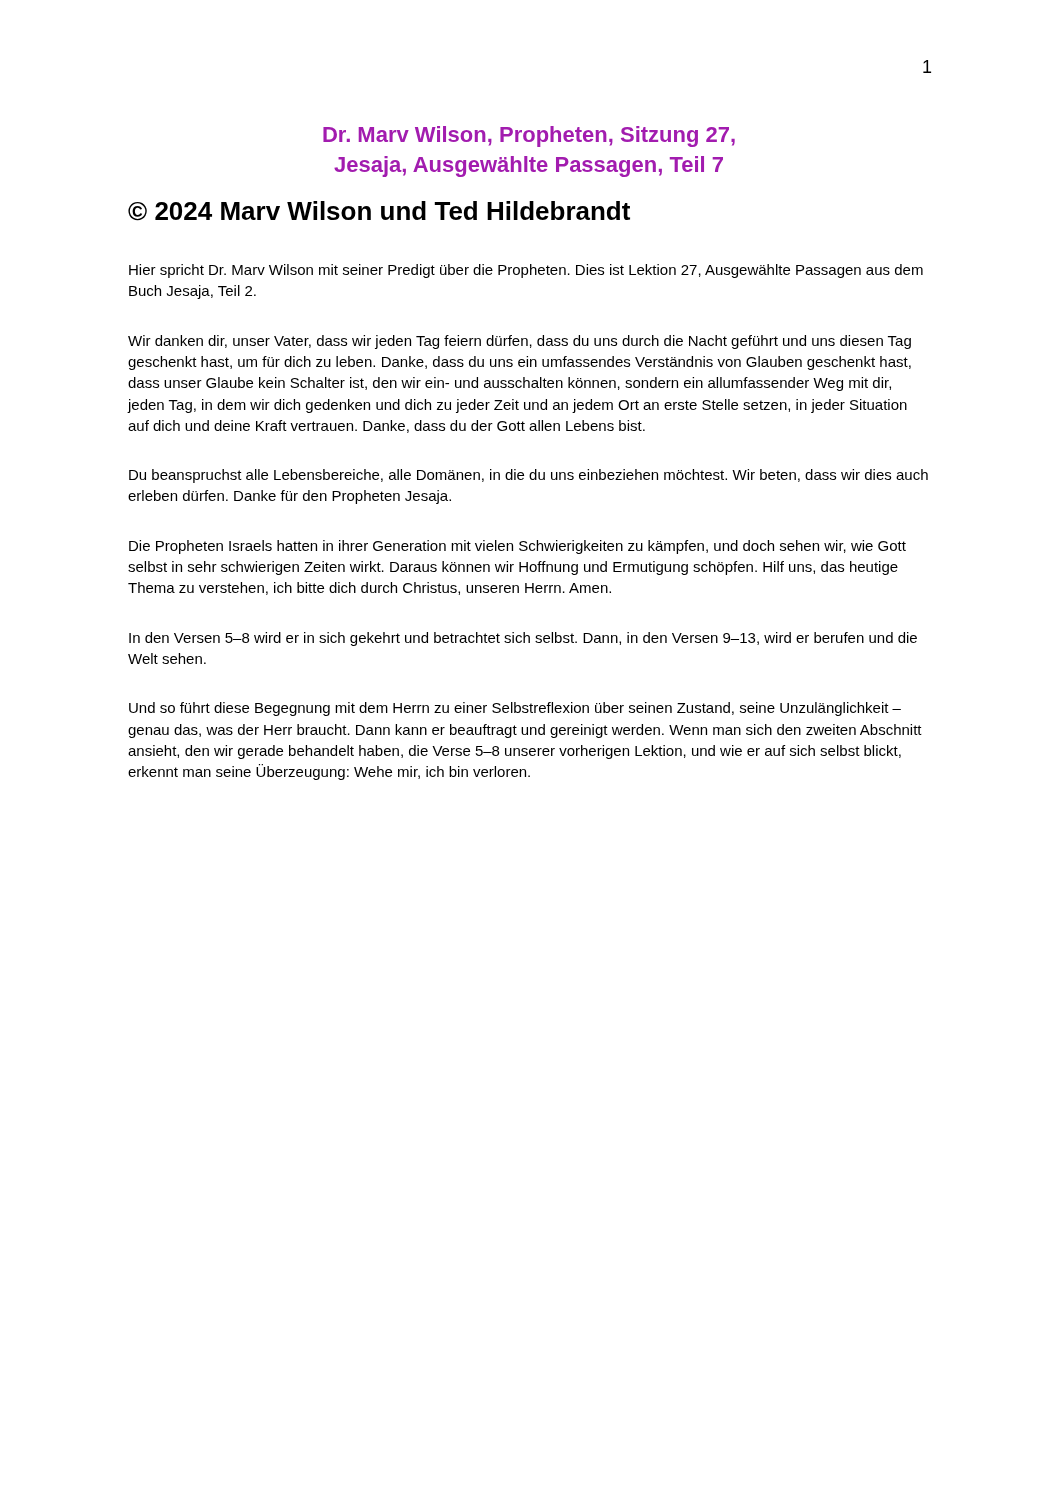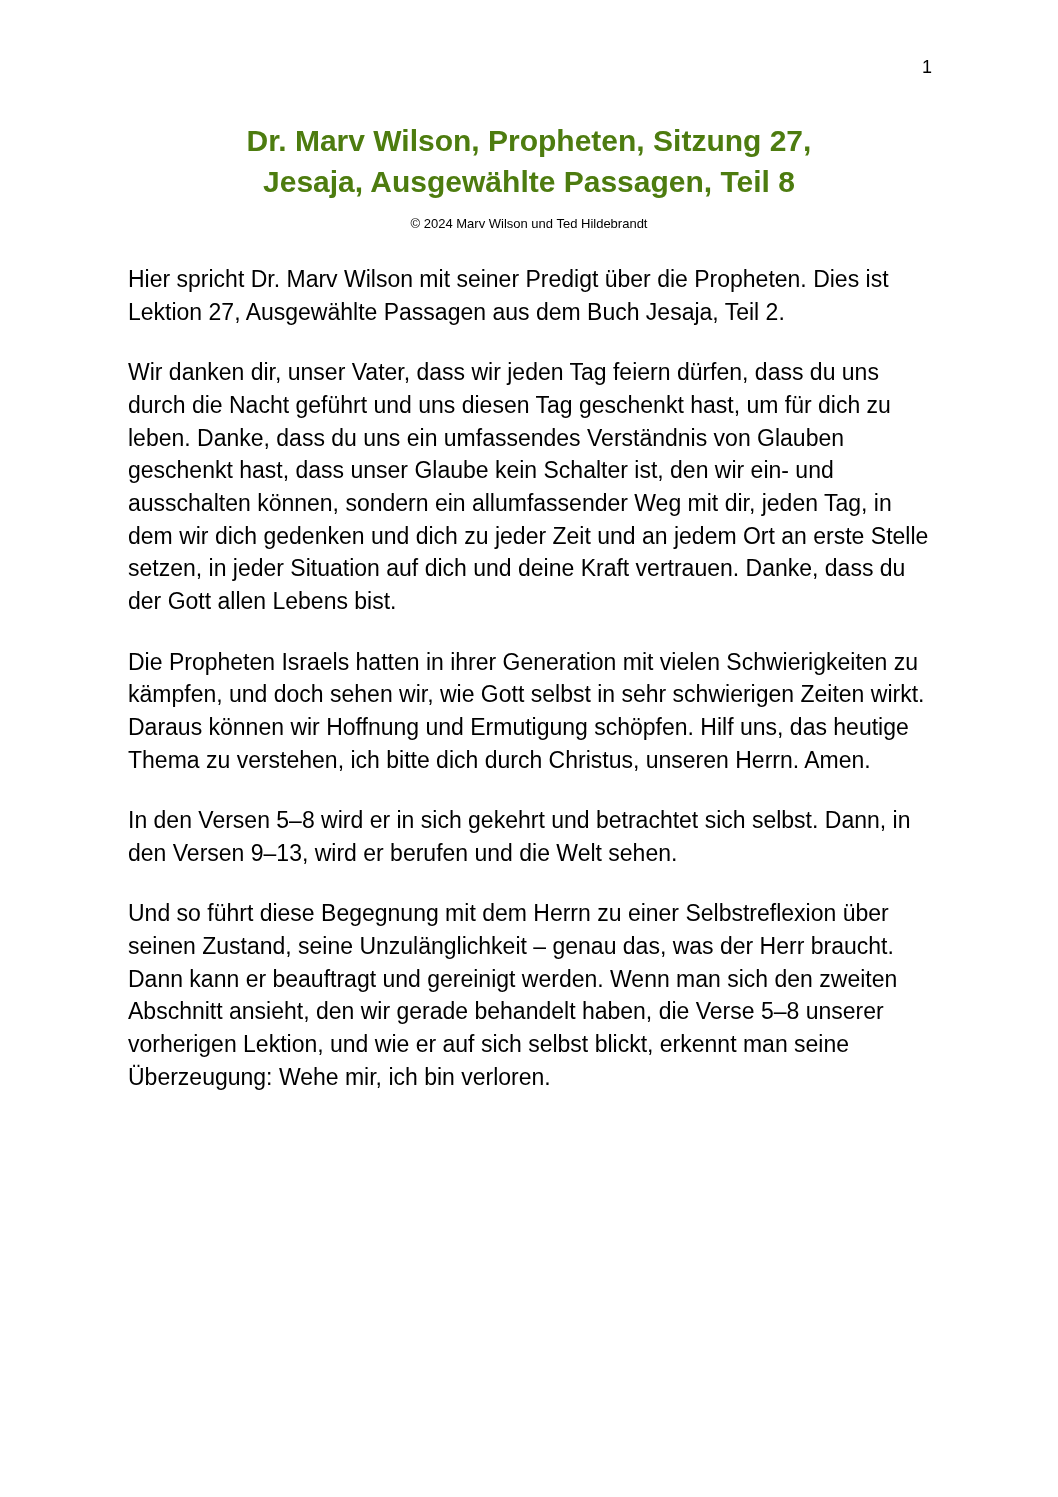--- a/index.html
+++ b/index.html
@@ -22,60 +22,62 @@
     position: absolute;
     top: 58px;
     right: 126px;
     font-size: 18px;
     line-height: 1;
     color: #000000;
   }
   .doc-title {
     margin: 62px 0 12px 0;
     text-align: center;
-    font-size: 30px;
+    font-size: 22px;
     font-weight: 700;
     line-height: 1.38;
-    color: #4d7c0f;
+    color: #a21caf;
   }
   .copyright {
     margin-top: 8px;
-    text-align: center;
-    font-size: 13px;
+    text-align: left;
+    font-size: 26px;
     line-height: 1.4;
     color: #000000;
+    font-weight: bold;
   }
   .body-text {
     margin-top: 30px;
-    font-size: 23px;
+    font-size: 15px;
     line-height: 1.42;
     text-align: left;
   }
   .body-text p {
     margin: 28px 0 0 0;
   }
   .body-text p:first-child {
     margin-top: 0;
   }
 </style>
 </head>
 <body>
 
 <div class="page">
 
   <div class="page-number">1</div>
 
   <h1 class="doc-title">
     <span>Dr. Marv Wilson, Propheten, Sitzung 27,</span><br>
-    <span>Jesaja, Ausgewählte Passagen, Teil 8</span>
+    <span>Jesaja, Ausgewählte Passagen, Teil 7</span>
   </h1>
 
   <div class="copyright">© 2024 Marv Wilson und Ted Hildebrandt</div>
 
   <div class="body-text">
       <p>Hier spricht Dr. Marv Wilson mit seiner Predigt über die Propheten. Dies ist Lektion 27, Ausgewählte Passagen aus dem Buch Jesaja, Teil 2.</p>
       <p>Wir danken dir, unser Vater, dass wir jeden Tag feiern dürfen, dass du uns durch die Nacht geführt und uns diesen Tag geschenkt hast, um für dich zu leben. Danke, dass du uns ein umfassendes Verständnis von Glauben geschenkt hast, dass unser Glaube kein Schalter ist, den wir ein- und ausschalten können, sondern ein allumfassender Weg mit dir, jeden Tag, in dem wir dich gedenken und dich zu jeder Zeit und an jedem Ort an erste Stelle setzen, in jeder Situation auf dich und deine Kraft vertrauen. Danke, dass du der Gott allen Lebens bist.</p>
+      <p>Du beanspruchst alle Lebensbereiche, alle Domänen, in die du uns einbeziehen möchtest. Wir beten, dass wir dies auch erleben dürfen. Danke für den Propheten Jesaja.</p>
       <p>Die Propheten Israels hatten in ihrer Generation mit vielen Schwierigkeiten zu kämpfen, und doch sehen wir, wie Gott selbst in sehr schwierigen Zeiten wirkt. Daraus können wir Hoffnung und Ermutigung schöpfen. Hilf uns, das heutige Thema zu verstehen, ich bitte dich durch Christus, unseren Herrn. Amen.</p>
       <p>In den Versen 5–8 wird er in sich gekehrt und betrachtet sich selbst. Dann, in den Versen 9–13, wird er berufen und die Welt sehen.</p>
       <p>Und so führt diese Begegnung mit dem Herrn zu einer Selbstreflexion über seinen Zustand, seine Unzulänglichkeit – genau das, was der Herr braucht. Dann kann er beauftragt und gereinigt werden. Wenn man sich den zweiten Abschnitt ansieht, den wir gerade behandelt haben, die Verse 5–8 unserer vorherigen Lektion, und wie er auf sich selbst blickt, erkennt man seine Überzeugung: Wehe mir, ich bin verloren.</p>
     </div>
 
 </div>
 
 </body></html>

